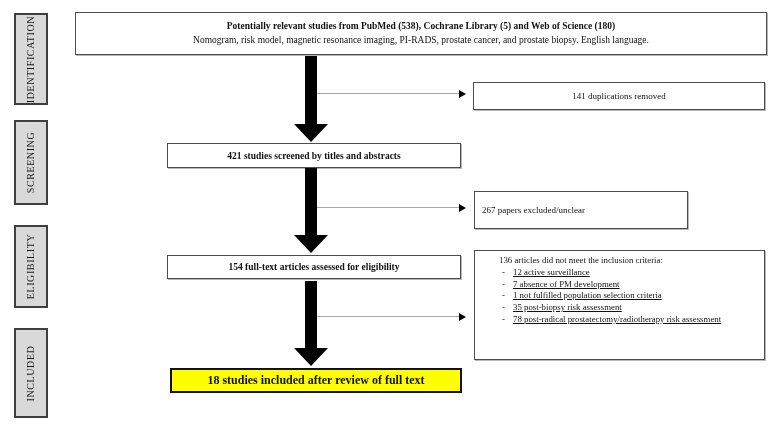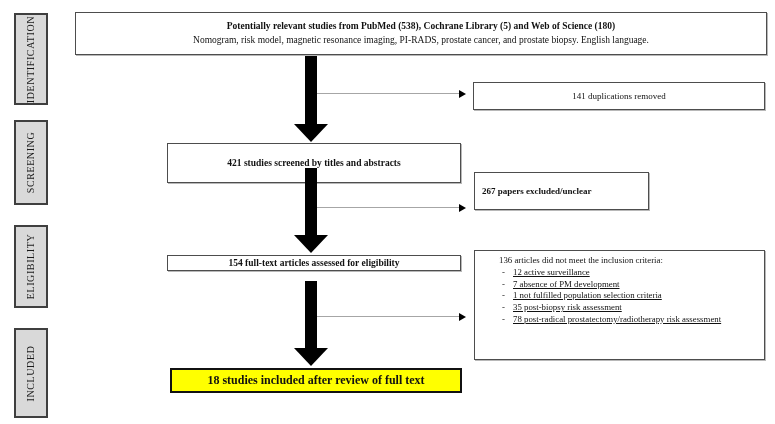--- a/index.html
+++ b/index.html
@@ -81,34 +81,34 @@
 
   <div class="vshaft" style="top:56px;height:68px;"></div>
   <div class="vhead" style="top:124px;"></div>
 
   <div class="hline" style="top:93px;"></div>
   <div class="hhead" style="top:90px;"></div>
   <div class="box center-box side-box" style="left:473px;top:82px;width:292px;height:28px;">
     <span>141 duplications removed</span>
   </div>
 
-  <div class="box center-box mid-box" style="left:167px;top:143px;width:294px;height:40px;">
+  <div class="box center-box mid-box" style="left:167px;top:143px;width:294px;height:25px;">
     <span>421 studies screened by titles and abstracts</span>
   </div>
 
   <div class="vshaft" style="top:168px;height:67px;"></div>
   <div class="vhead" style="top:235px;"></div>
 
   <div class="hline" style="top:207px;"></div>
   <div class="hhead" style="top:204px;"></div>
-  <div class="box left-box side-box" style="left:474px;top:172px;width:175px;height:38px;font-weight:bold;">
+  <div class="box left-box side-box" style="left:474px;top:191px;width:214px;height:38px;">
     <span>267 papers excluded/unclear</span>
   </div>
 
-  <div class="box center-box mid-box" style="left:167px;top:255px;width:294px;height:16px;">
+  <div class="box center-box mid-box" style="left:167px;top:255px;width:294px;height:24px;">
     <span>154 full-text articles assessed for eligibility</span>
   </div>
 
   <div class="vshaft" style="top:281px;height:67px;"></div>
   <div class="vhead" style="top:348px;"></div>
 
   <div class="hline" style="top:316px;"></div>
   <div class="hhead" style="top:313px;"></div>
   <div class="box criteria" style="left:474px;top:250px;width:291px;height:110px;">
     <div>136 articles did not meet the inclusion criteria:</div>

